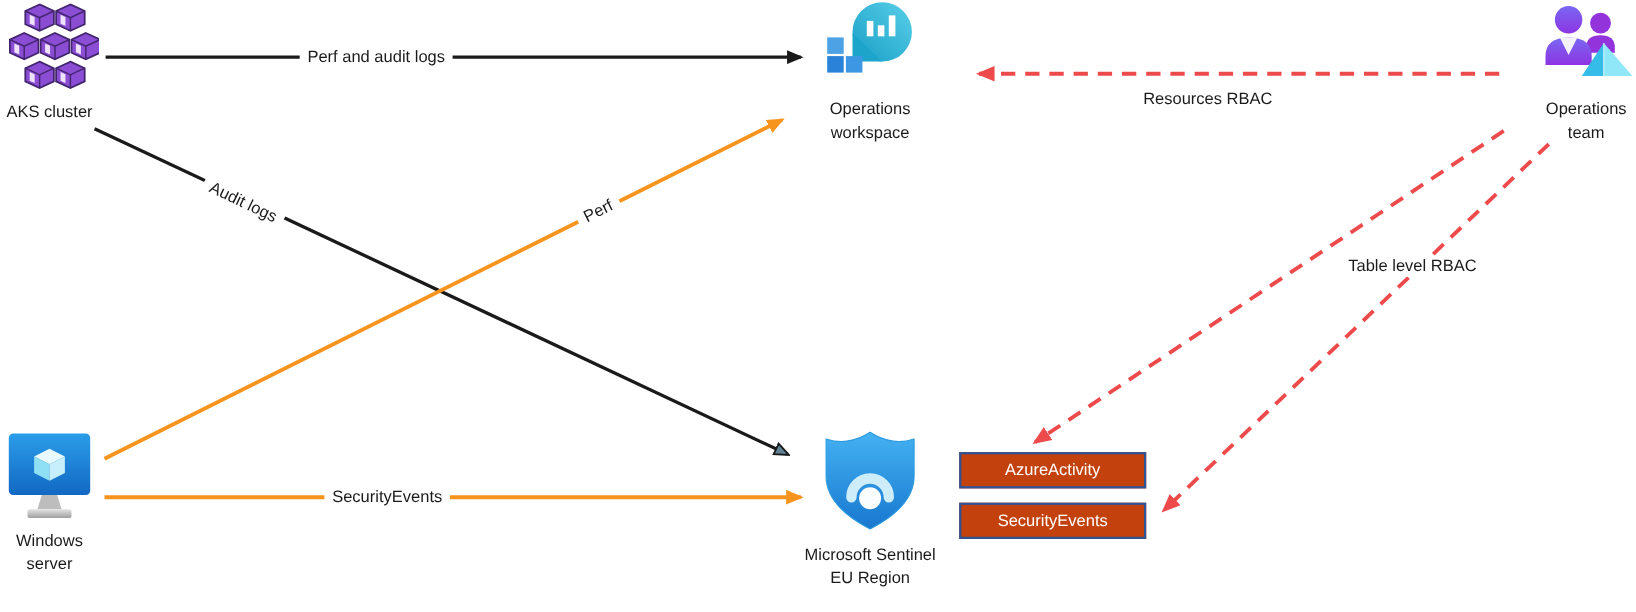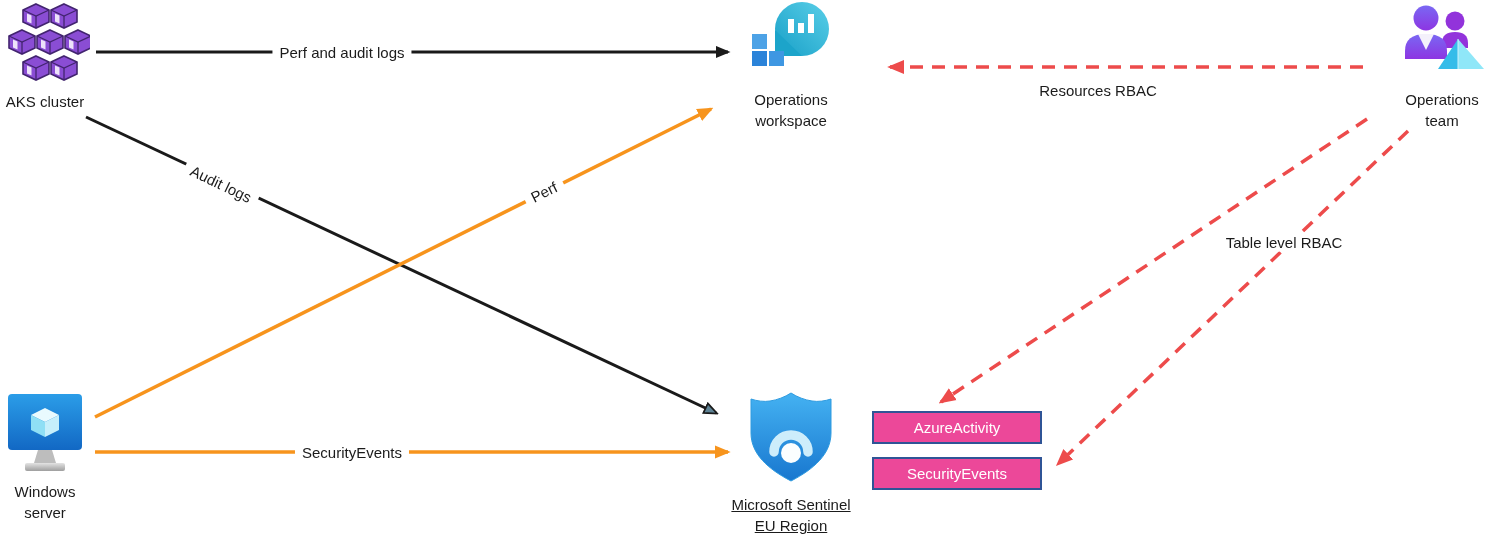--- a/index.html
+++ b/index.html
@@ -8,21 +8,21 @@
     font-family:"Liberation Sans",sans-serif;color:#1b1b1b;
   }
   .edges-layer{position:absolute;left:0;top:0;width:1487px;height:556px;}
   .node-icon{position:absolute;}
   .node-label{position:absolute;text-align:center;font-size:15px;line-height:21px;color:#1b1b1b;}
   .edge-label{
     position:absolute;background:#ffffff;padding:1px 7px;font-size:15px;
     white-space:nowrap;color:#1b1b1b;z-index:5;
   }
   .table-box{
-    position:absolute;width:166px;height:29px;background:#ec4899;border:2px solid #2F5496;
+    position:absolute;width:166px;height:29px;background:#c2410c;border:2px solid #2F5496;
     color:#ffffff;font-size:15px;display:flex;align-items:center;justify-content:center;z-index:4;
   }
 </style>
 </head>
 <body>
 
 <div class="canvas">
 
   <svg class="edges-layer" width="1487" height="556" viewBox="0 0 1487 556">
     <defs>
@@ -132,21 +132,21 @@
         <linearGradient id="gShield" x1="0" y1="0" x2="0" y2="1">
           <stop offset="0" stop-color="#44B2F2"></stop>
             <stop offset="1" stop-color="#1877CF"></stop>
         </linearGradient>
       </defs>
       <path d="M45,5 C51,9 59,12 66,13 C72,14 79,13 85,11 L85,45 C85,66 68,81 45,93 C22,81 5,66 5,45 L5,11 C11,13 18,14 24,13 C31,12 39,9 45,5 Z" fill="url(#gShield)" stroke="#2E9BE0" stroke-width="1"></path>
       <path d="M28,64 A17,17 0 0 1 62,64" fill="none" stroke="#CDEDFB" stroke-width="9.5" stroke-linecap="round"></path>
       <circle cx="45" cy="65" r="10" fill="#FBFEFF"></circle>
     </svg>
   </div>
-  <div class="node-label" style="left:700px;top:494px;width:182px;text-decoration:underline;">
+  <div class="node-label" style="left:700px;top:494px;width:182px;">
     <div>Microsoft Sentinel</div>
     <div>EU Region</div>
   </div>
 
   <div class="node-icon" style="left:1396px;top:3px;width:92px;height:68px;">
     <svg width="92" height="68" viewBox="0 0 92 68">
       <defs>
         <linearGradient id="gPerson" x1="0" y1="0" x2="0" y2="1">
           <stop offset="0" stop-color="#7A68F3"></stop>
             <stop offset="1" stop-color="#8D35E2"></stop>

